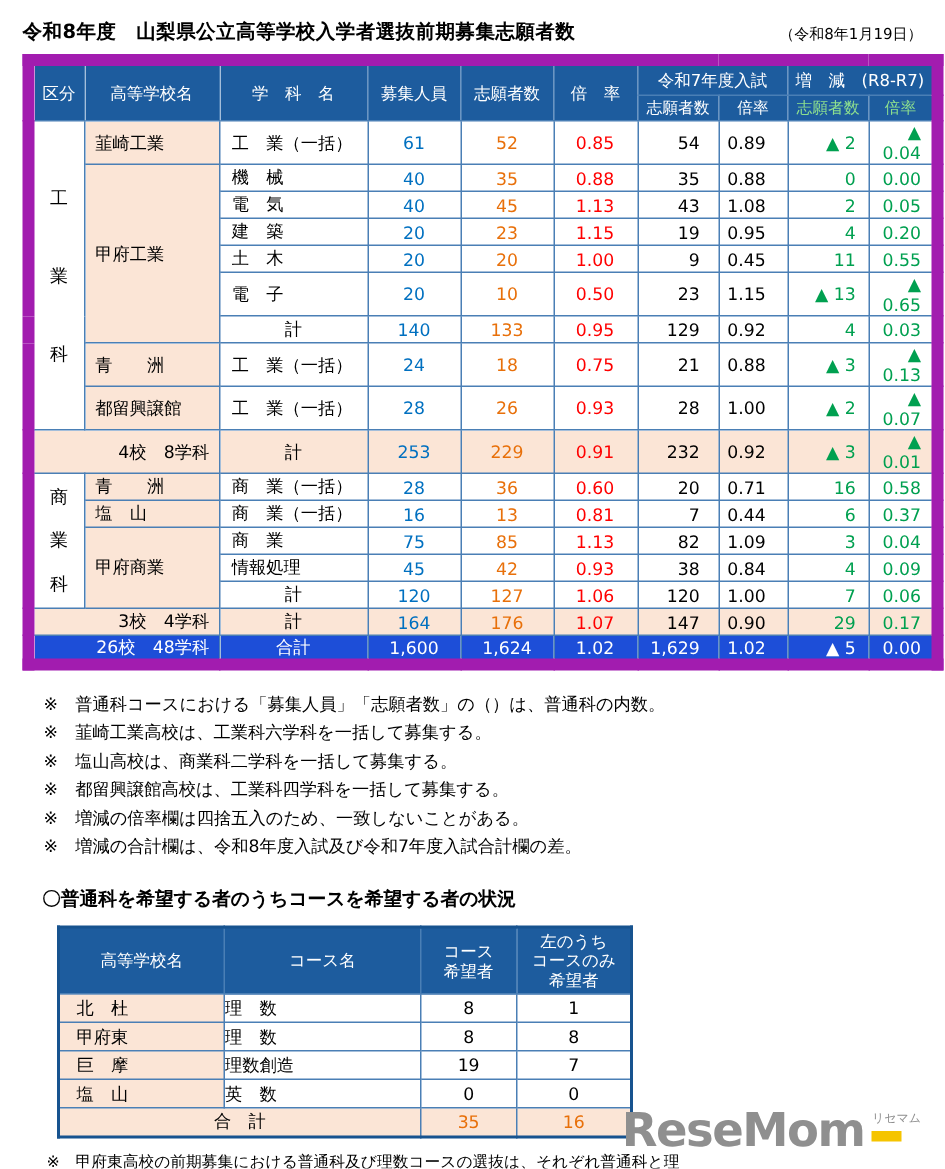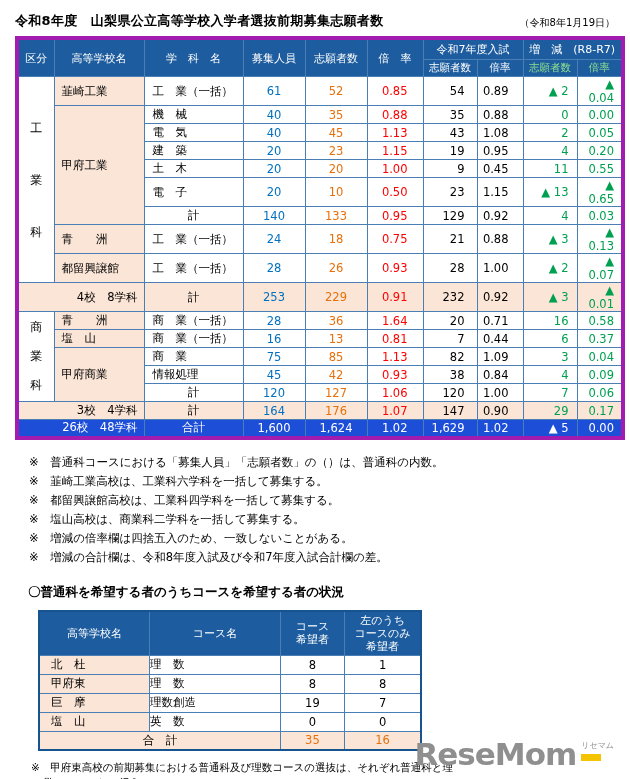--- a/index.html
+++ b/index.html
@@ -10,21 +10,21 @@
   }
   .page { padding:12px 13px 8px 15px; }
 
   .title-row { display:flex; justify-content:space-between; align-items:flex-end; margin-bottom:6px; }
   .page-title { font-size:13px; font-weight:bold; letter-spacing:.3px; }
   .date-note { font-size:10px; padding-right:2px; }
 
   table { border-collapse:collapse; table-layout:fixed; }
 
   
-  .main-table { width:602px; border:4px solid #a21caf; }
+  .main-table { width:602px; border:8px solid #a21caf; }
   .main-table th, .main-table td { border:1px solid #4a7fb5; overflow:hidden; }
   .main-table thead th {
     background:#1d5c9e; color:#fff; font-weight:normal; font-size:11px;
     text-align:center; vertical-align:middle; padding:2px 0;
   }
   .main-table thead tr.h1 th { height:21px; }
   .main-table thead tr.h2 th { height:16px; font-size:10.5px; padding:1px 0; }
   .main-table thead th.green { color:#8ee08e; }
 
   .main-table tbody tr { height:18px; }
@@ -239,21 +239,21 @@
         <tr>
           <td class="kubun-cell" rowspan="5">
             <div class="kubun-stack kubun-span-5">商
 業
 科</div>
           </td>
           <td class="school-cell">青　　洲</td>
           <td class="dept-cell">商　業（一括）</td>
           <td class="num c-recruit">28</td>
           <td class="num c-applicants">36</td>
-          <td class="num c-ratio">1.64</td>
+          <td class="num c-ratio">0.60</td>
           <td class="num c-r7app">20</td>
           <td class="num c-r7ratio">0.71</td>
           <td class="num c-diffapp">16</td>
           <td class="num c-diffratio">0.58</td>
         </tr>
         <tr>
           <td class="school-cell">塩　山</td>
           <td class="dept-cell">商　業（一括）</td>
           <td class="num c-recruit">16</td>
           <td class="num c-applicants">13</td>
@@ -315,22 +315,22 @@
           <td class="num c-r7ratio">1.02</td>
           <td class="num c-diffapp">▲ 5</td>
           <td class="num c-diffratio">0.00</td>
         </tr>
       </tbody>
   </table>
 
   <ul class="notes" id="notes1">
       <li>※　普通科コースにおける「募集人員」「志願者数」の（）は、普通科の内数。</li>
       <li>※　韮崎工業高校は、工業科六学科を一括して募集する。</li>
+      <li>※　塩山高校は、商業科二学科を一括して募集する。</li>
       <li>※　都留興譲館高校は、工業科四学科を一括して募集する。</li>
-      <li>※　塩山高校は、商業科二学科を一括して募集する。</li>
       <li>※　増減の倍率欄は四捨五入のため、一致しないことがある。</li>
       <li>※　増減の合計欄は、令和8年度入試及び令和7年度入試合計欄の差。</li>
     </ul>
 
   <h2 class="section2-title">〇普通科を希望する者のうちコースを希望する者の状況</h2>
 
   <table class="course-table">
     <colgroup>
       <col style="width:110px">
         <col style="width:130px">

